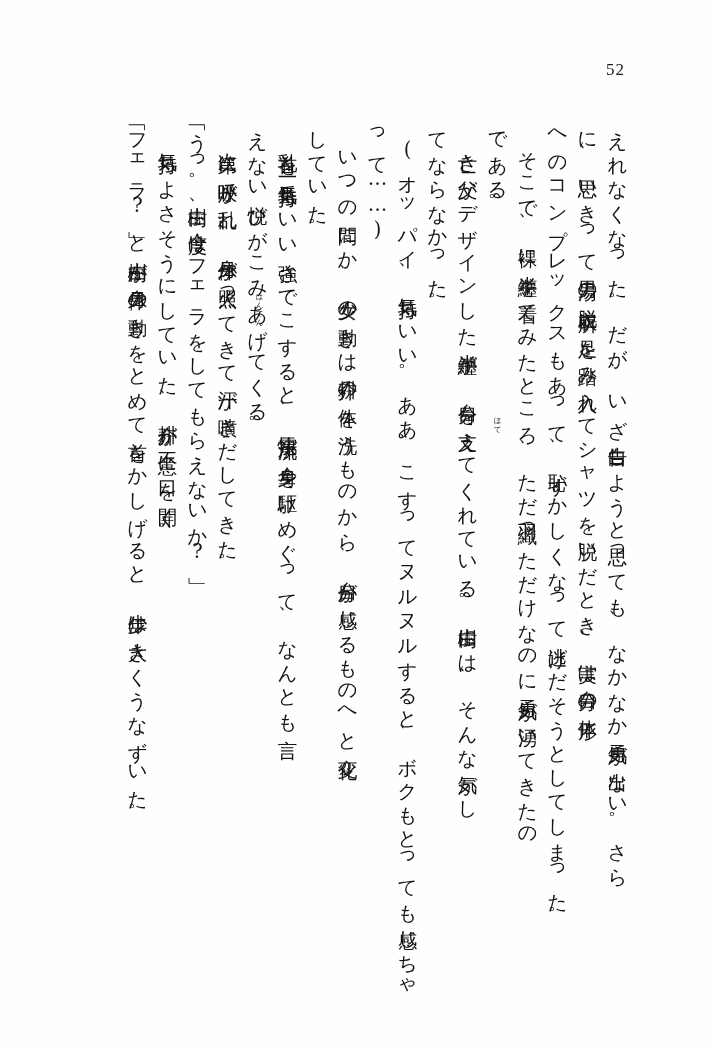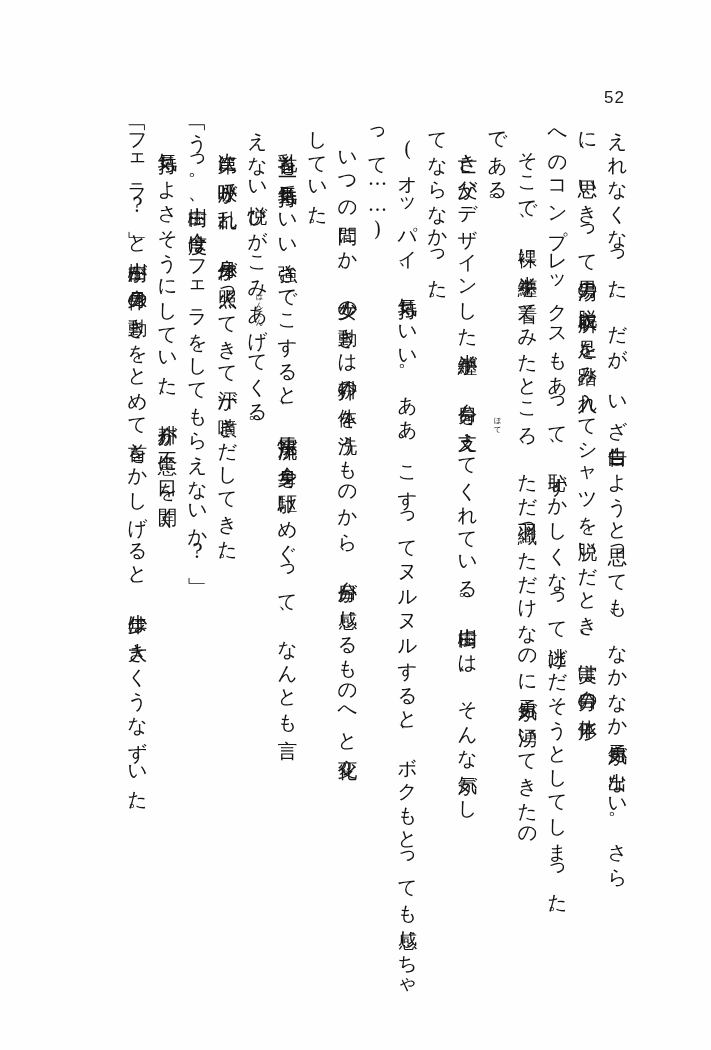--- a/index.html
+++ b/index.html
@@ -16,26 +16,26 @@
   }
   .page {
     position: relative;
     width: 711px;
     height: 1050px;
     background: #fefefe;
     box-sizing: border-box;
   }
   .page-number {
     position: absolute;
-    top: 88px;
+    top: 60px;
     right: 86px;
     font-size: 17px;
     letter-spacing: 1px;
     color: #1a1a1a;
-    font-family: Liberation Sans, sans-serif;
+    font-family: Liberation Serif, serif;
   }
   .text-block {
     position: absolute;
     top: 118px;
     right: 84px;
     left: 84px;
     height: 860px;
     display: flex;
     flex-direction: row-reverse;
     align-items: flex-start;

